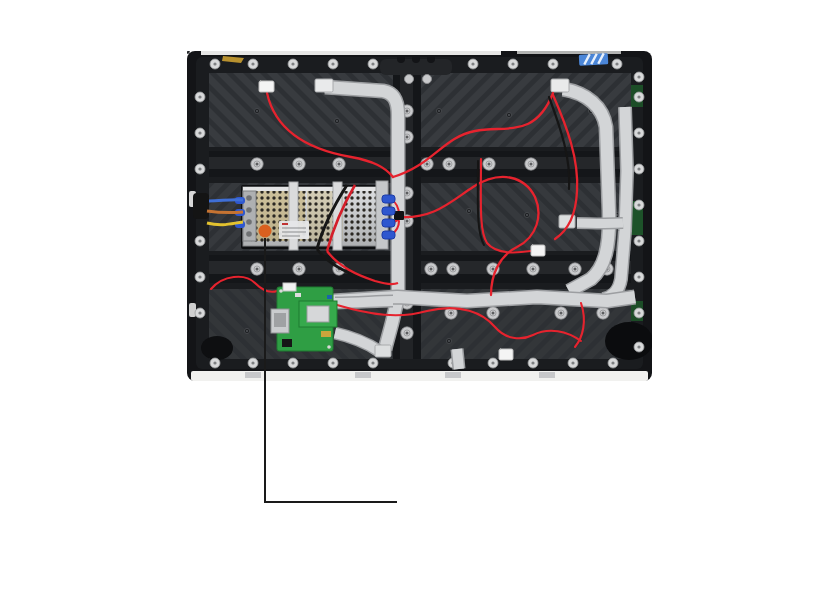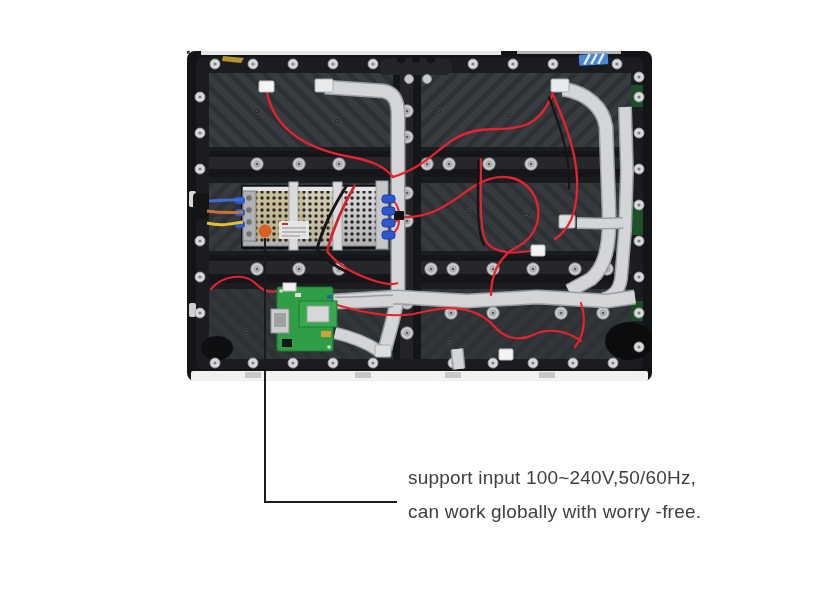--- a/index.html
+++ b/index.html
@@ -301,18 +301,14 @@
       <rect x="134" y="280" width="10" height="6" fill="#caa53c"></rect>
       <rect x="108" y="242" width="6" height="4" fill="#dddddd"></rect>
         <rect x="140" y="244" width="5" height="4" fill="#1a64aa"></rect>
       <circle cx="94" cy="240" r="1.8" fill="#d9d9d9"></circle>
         <circle cx="142" cy="296" r="1.8" fill="#d9d9d9"></circle>
     </g>
   </svg>
 
   <div class="callout-v"></div>
   <div class="callout-h"></div>
-  <div class="caption">
-    <div>support input 100~240V,50/60Hz,</div>
-    <div>can work globally with worry -free.</div>
-  </div>
 
 </div>
 
 </body></html>

